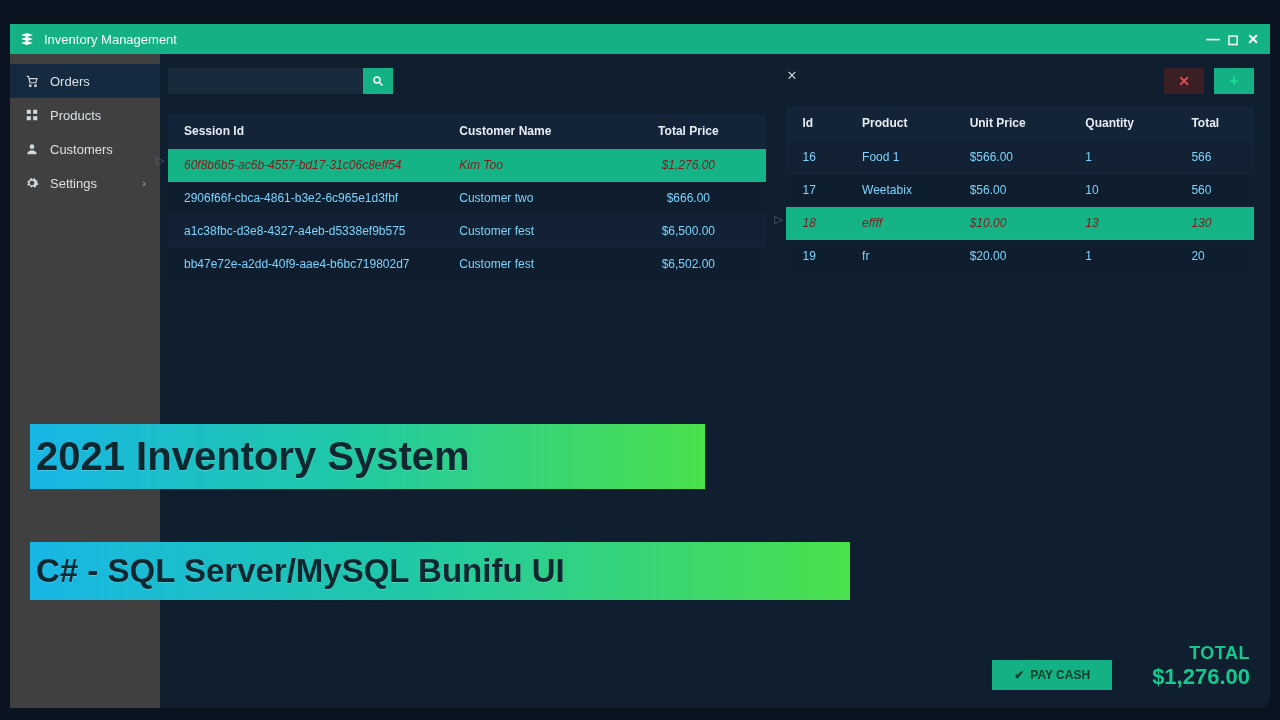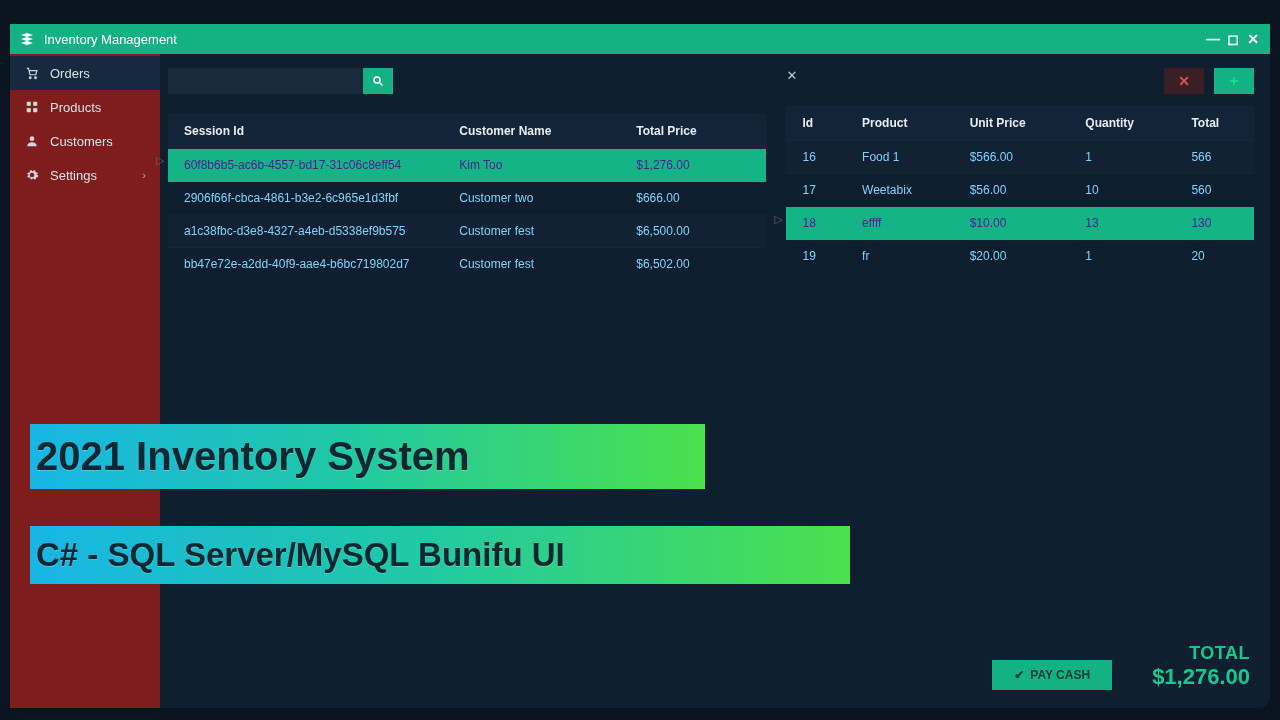--- a/index.html
+++ b/index.html
@@ -3,21 +3,21 @@
 <meta charset="utf-8">
 <style>
 * { margin:0; padding:0; box-sizing:border-box; font-family:"Segoe UI",Arial,sans-serif; }
 body { background:#0a1420; width:1280px; height:720px; overflow:hidden; color:#cfd8dc; }
 .app { position:absolute; left:10px; top:24px; width:1260px; height:684px; background:#0f1f30; display:flex; flex-direction:column;border-radius:11px; }
 .titlebar { height:30px; background:#13b183; display:flex; align-items:center; padding:0 8px; color:#fff; font-size:13px; }
 .titlebar .logo { width:18px; height:18px; margin-right:8px; display:flex; align-items:center; justify-content:center; }
 .titlebar .wctrls { margin-left:auto; display:flex; gap:2px; }
 .titlebar .wctrls span { width:18px; height:18px; display:flex; align-items:center; justify-content:center; font-size:14px; font-weight:bold; cursor:pointer; }
 .body { flex:1; display:flex; min-height:0; position:relative; }
-.sidebar { width:150px; background:#7f1d1d; padding-top:2px; }
+.sidebar { width:150px; background:#404040; padding-top:10px; }
 .nav-item { height:34px; display:flex; align-items:center; padding:0 14px; font-size:13px; color:#d7e0e5; cursor:pointer; gap:10px; }
 .nav-item.active { background:#152a3e; }
 .nav-item .ico { width:16px; height:16px; display:flex; align-items:center; justify-content:center; font-size:13px; color:#cfd8dc; }
 .nav-item .chev { margin-left:auto; font-size:11px; color:#9fb0bc; }
 .main { flex:1; position:relative; padding:14px 16px 0 8px; display:flex; gap:20px; }
 .left-pane { flex:1.28; display:flex; flex-direction:column; }
 .right-pane { flex:1; display:flex; flex-direction:column; position:relative; }
 .searchbar { display:flex; margin-bottom:20px; }
 .searchbar input { width:195px; height:26px; background:#182b3c; border:none; color:#cfd8dc; padding:0 8px; font-size:12px; }
 .searchbar .sbtn { width:30px; height:26px; background:#13b183; display:flex; align-items:center; justify-content:center; cursor:pointer; color:#fff; font-size:12px; } 
@@ -26,31 +26,31 @@
 .right-top { display:flex; }
 .iconbtn { width:40px; height:26px; display:flex; align-items:center; justify-content:center; font-size:14px; font-weight:bold; cursor:pointer; }
 .iconbtn.del { background:#3a1f24; color:#e24e55; }
 .iconbtn.add { background:#13b183; color:#0d3; color:#0b2; color:#14e68f; }
 table { width:100%; border-collapse:collapse; font-size:12px; }
 th { text-align:left; font-weight:600; color:#e5edf2; padding:10px 16px; background:#132438; }
 td { padding:9px 16px; color:#7dd3fc; border-top:1px solid rgba(255,255,255,0.02); }
 tbody tr { background:#122234; }
 tbody tr:nth-child(even){ background:#0f1e2f; }
 tbody tr.sel { background:#15b486; color:#072; }
-tbody tr.sel td { color:#4c1d95; }
-.price { text-align:left; padding-right:26px; }
+tbody tr.sel td { color:#7f1d1d;font-style:italic; }
+.price { text-align:center; padding-right:26px; }
 .sel-caret { position:absolute; color:#667; font-size:11px; }
 .footer { position:absolute; right:20px; bottom:18px; display:flex; align-items:flex-end; gap:40px; }
 .paybtn { background:#13b183; color:#0a2; color:#083; padding:8px 22px; font-size:12px; font-weight:600; cursor:pointer; display:flex; align-items:center; gap:6px; color:#0a3d2a; }
 .totalbox { text-align:right; }
 .total-label { color:#14c98d; font-weight:700; font-size:18px; letter-spacing:0.5px; }
 .total-val { color:#14c98d; font-weight:700; font-size:22px; }
 .banner { position:absolute; left:20px; background:linear-gradient(90deg,#18b6e6 0%, #1fc8a8 45%, #4be04c 100%); color:#0e2730; font-weight:700; padding:10px 6px; text-shadow:0 1px 0 rgba(255,255,255,0.2); }
 .banner.b1 { top:370px; font-size:40px; width:675px; }
-.banner.b2 { top:472px; font-size:33px; width:820px; }
+.banner.b2 { top:488px; font-size:33px; width:820px; }
 svg { display:block; }
 </style>
 </head>
 <body>
 
 <div class="app">
   <div class="titlebar">
     <span class="logo">
       <svg width="16" height="16" viewBox="0 0 16 16">
           <path fill="#fff" d="M2 4l6-2 6 2-6 2zM2 8l6-2 6 2-6 2zM2 12l6-2 6 2-6 2z"></path>

